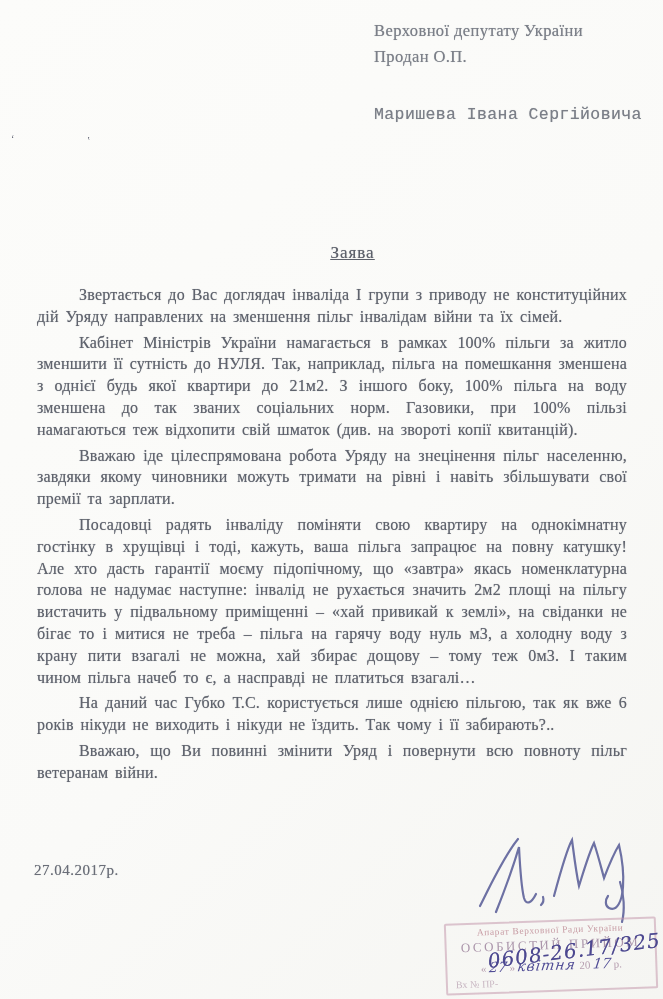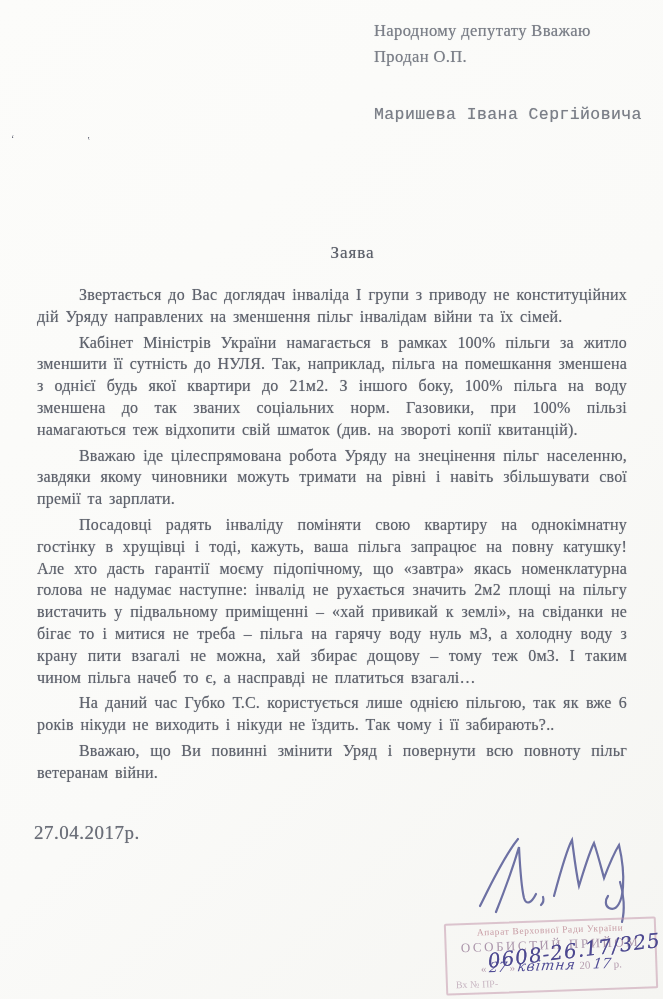--- a/index.html
+++ b/index.html
@@ -21,35 +21,36 @@
   
   .speck{position:absolute;color:#5d6070;font-size:10px;line-height:10px;}
   .speck-1{left:11px;top:134px;}
   .speck-2{left:87px;top:136px;}
   
   .title{
     position:absolute;left:0;top:243px;width:100%;
     text-align:center;padding-left:42px;box-sizing:border-box;
     font-size:17px;color:#5d616b;letter-spacing:1px;
     text-shadow:0 0 .7px rgba(95,99,109,.7);
+    text-decoration:underline;
   }
   
   .body-text{
     position:absolute;left:33px;right:32px;top:280px;
     font-size:16px;line-height:21.8px;
     color:#5f636d;
     text-align:justify;
     letter-spacing:.2px;word-spacing:2.5px;
     text-shadow:0 0 .8px rgba(100,104,114,.65);
   }
   .body-text p{margin:4px;text-indent:42px;}
   
   .date-line{
-    position:absolute;left:34px;top:822px;
-    font-size:19px;color:#6a6e78;letter-spacing:.5px;
+    position:absolute;left:34px;top:862px;
+    font-size:15px;color:#6a6e78;letter-spacing:.5px;
     text-shadow:0 0 .7px rgba(106,110,120,.7);
   }
   
   .signature{position:absolute;left:466px;top:834px;width:192px;height:92px;}
   .signature svg{width:100%;height:100%;}
   
   .stamp{
     position:absolute;left:445px;top:920px;width:212px;height:72px;
     border:2px solid rgba(197,153,173,.55);
     border-radius:2px;
@@ -88,21 +89,21 @@
     white-space:nowrap;
     text-shadow:0 0 .5px rgba(76,72,144,.6);
   }
 </style>
 </head>
 <body>
 
 <div class="page">
 
   <div class="addressee">
-    <div>Народному депутату Вважаю</div>
+    <div>Верховної депутату України</div>
     <div>Продан О.П.</div>
     <div class="sender">Маришева Івана Сергійовича</div>
   </div>
 
   <span class="speck speck-1">ʻ</span>
   <span class="speck speck-2">ʽ</span>
 
   <div class="title">Заява</div>
 
   <div class="body-text">

